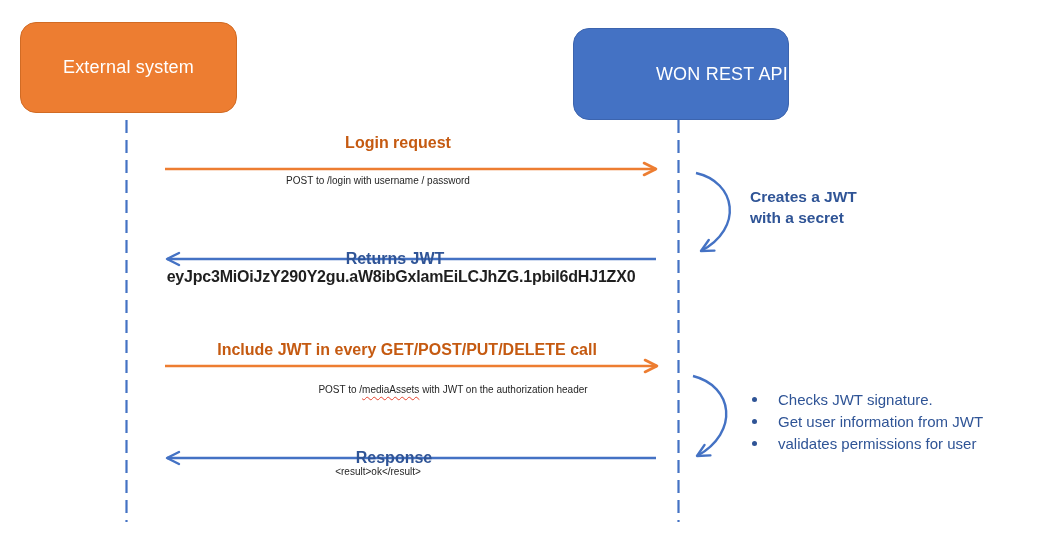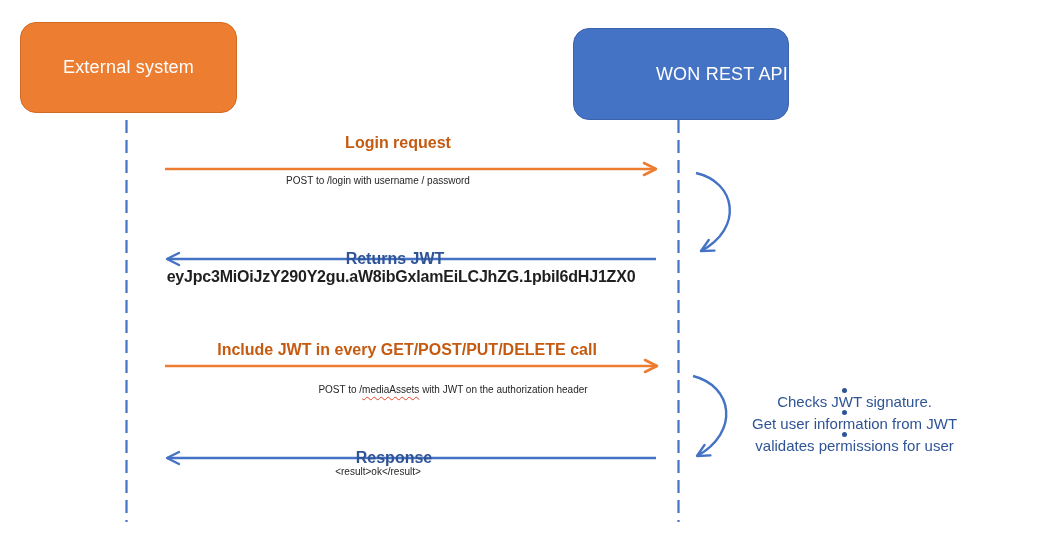--- a/index.html
+++ b/index.html
@@ -40,21 +40,21 @@
     text-decoration-line:underline;
     text-decoration-style:wavy;
     text-decoration-color:var(--squiggle);
     text-decoration-thickness:1px;
     text-underline-offset:3px;
   }
 
   
   .note-strong{position:absolute;font-weight:700;font-size:15.5px;color:var(--blue_dark);line-height:21px;white-space:nowrap;}
   .note-list{position:absolute;font-size:15px;color:var(--blue_dark);white-space:nowrap;}
-  .note-row{display:flex;align-items:center;height:22px;flex-direction:column;}
+  .note-row{display:flex;align-items:center;height:22px;}
   .dot{width:5px;height:5px;border-radius:50%;background:var(--blue_dark);margin-right:21px;flex:0 0 auto;}
 </style>
 </head>
 <body>
 
 <div class="canvas">
 
   <svg class="wires">
     <defs>
       <marker id="mk-o" markerUnits="userSpaceOnUse" markerWidth="18" markerHeight="18" refX="14" refY="8" orient="auto">
@@ -92,20 +92,24 @@
   <div class="msg-detail token" style="left:401px;top:267px;">eyJpc3MiOiJzY290Y2gu.aW8ibGxlamEiLCJhZG.1pbiI6dHJ1ZX0</div>
 
   <div class="msg-title o" style="left:389px;top:340px;">Include JWT in every GET/POST/PUT/DELETE call</div>
   <div class="msg-detail" style="left:415px;top:384px;margin-left:38px;">
     <span>POST to /</span><span class="squiggle">mediaAssets</span><span> with JWT on the authorization header</span>
   </div>
 
   <div class="msg-title b" style="left:376px;top:428px;">Response</div>
   <div class="msg-detail" style="left:378px;top:466px;">&lt;result&gt;ok&lt;/result&gt;</div>
 
+  <div class="note-strong" style="left:750px;top:186px;">
+    <div>Creates a JWT</div>
+    <div>with a secret</div>
+  </div>
 
   <div class="note-list" style="left:752px;top:388px;">
     <div class="note-row">
       <span class="dot"></span>
       <span>Checks JWT signature.</span>
     </div>
     <div class="note-row">
       <span class="dot"></span>
       <span>Get user information from JWT</span>
     </div>

